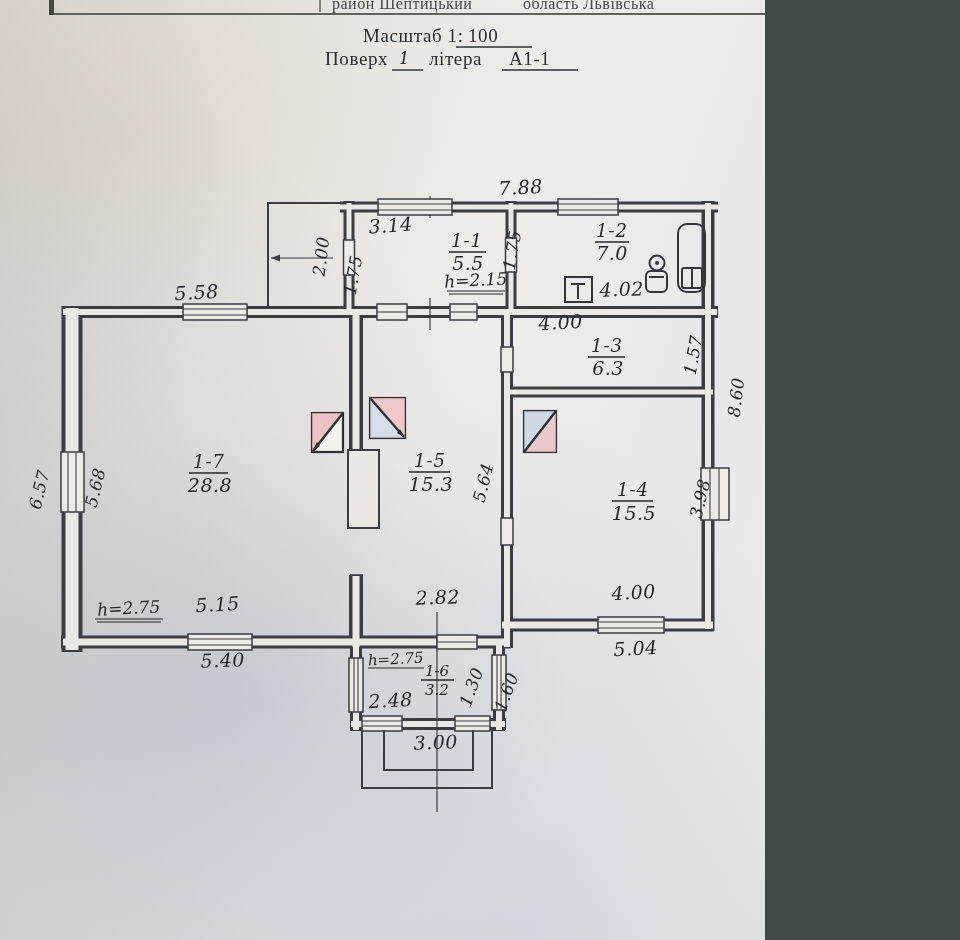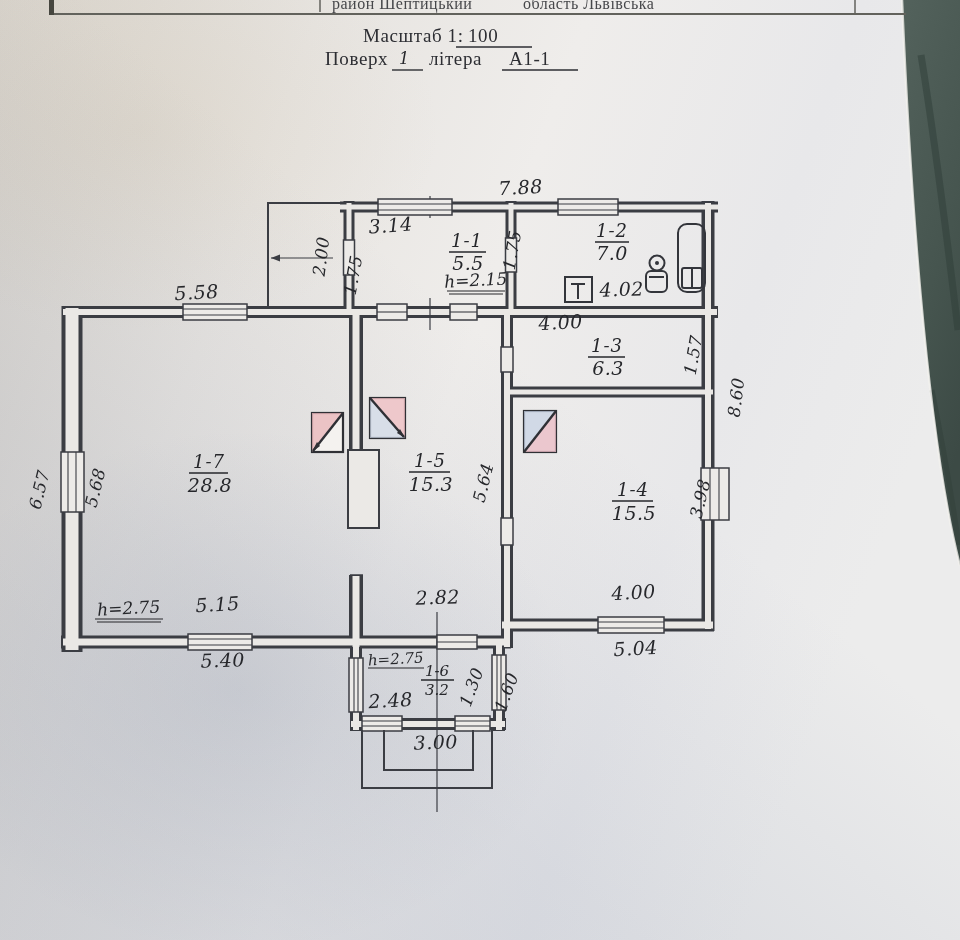--- a/index.html
+++ b/index.html
@@ -1,16 +1,16 @@
 <!DOCTYPE html>
 <html><head>
 <meta charset="utf-8">
 <style>
   html,body{margin:0;padding:0;background:#3e4a45;}
-  .stage{position:relative;width:960px;height:940px;overflow:hidden;}
+  .stage{position:relative;width:765px;height:940px;overflow:hidden;}
   svg text{font-family:"DejaVu Serif",serif;font-style:italic;fill:#26272b;}
   .dim{font-size:19px;letter-spacing:.5px;}
   .dimr{font-size:17px;letter-spacing:.5px;}
   .rid{font-size:18px;letter-spacing:1px;}
   .rarea{font-size:19px;letter-spacing:.5px;}
   .hnote{font-size:17px;}
   .small{font-size:15px;}
   .hdr{font-family:"Liberation Serif",serif;font-style:normal;font-size:16px;fill:#46474a;letter-spacing:.5px;}
   .ttl{font-family:"Liberation Serif",serif;font-style:normal;font-size:19px;fill:#2d2e33;letter-spacing:.6px;}
   .wl{stroke:#3b3d43;stroke-linecap:butt;}

